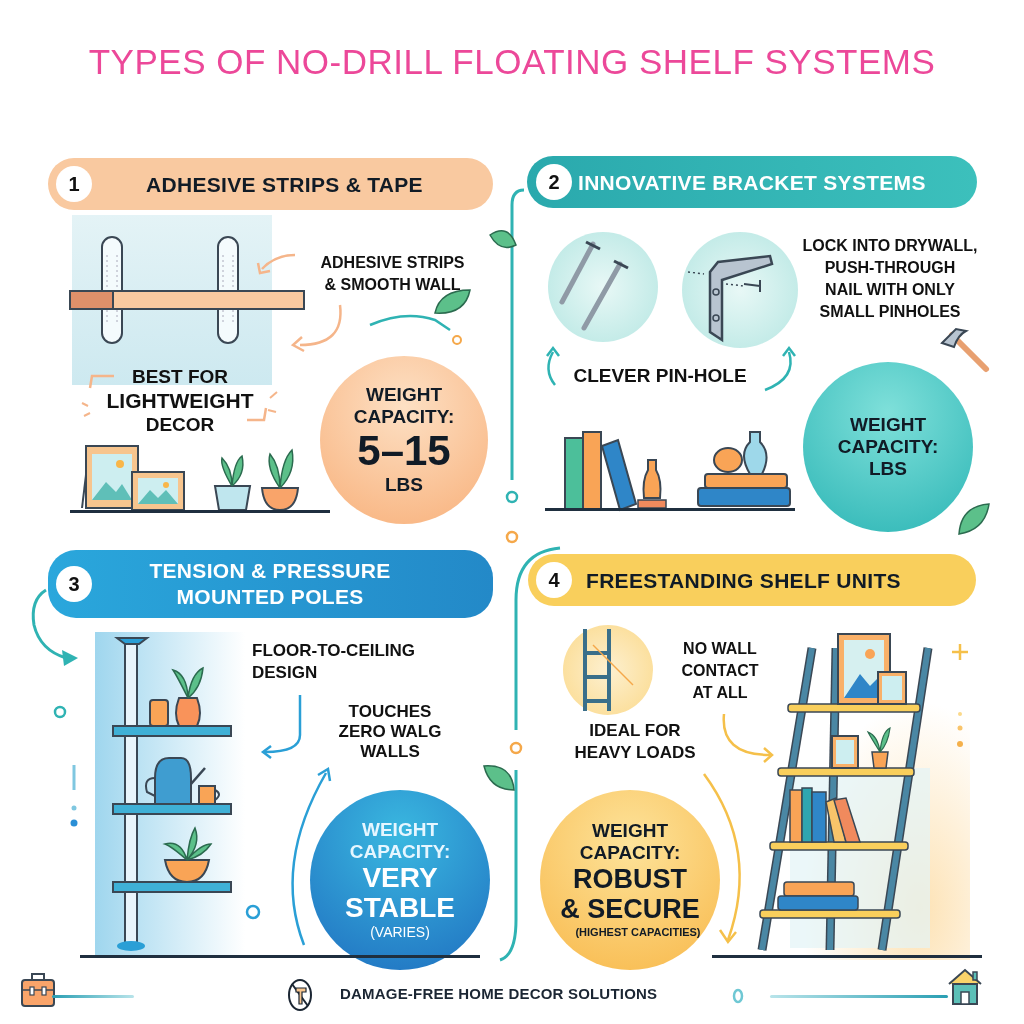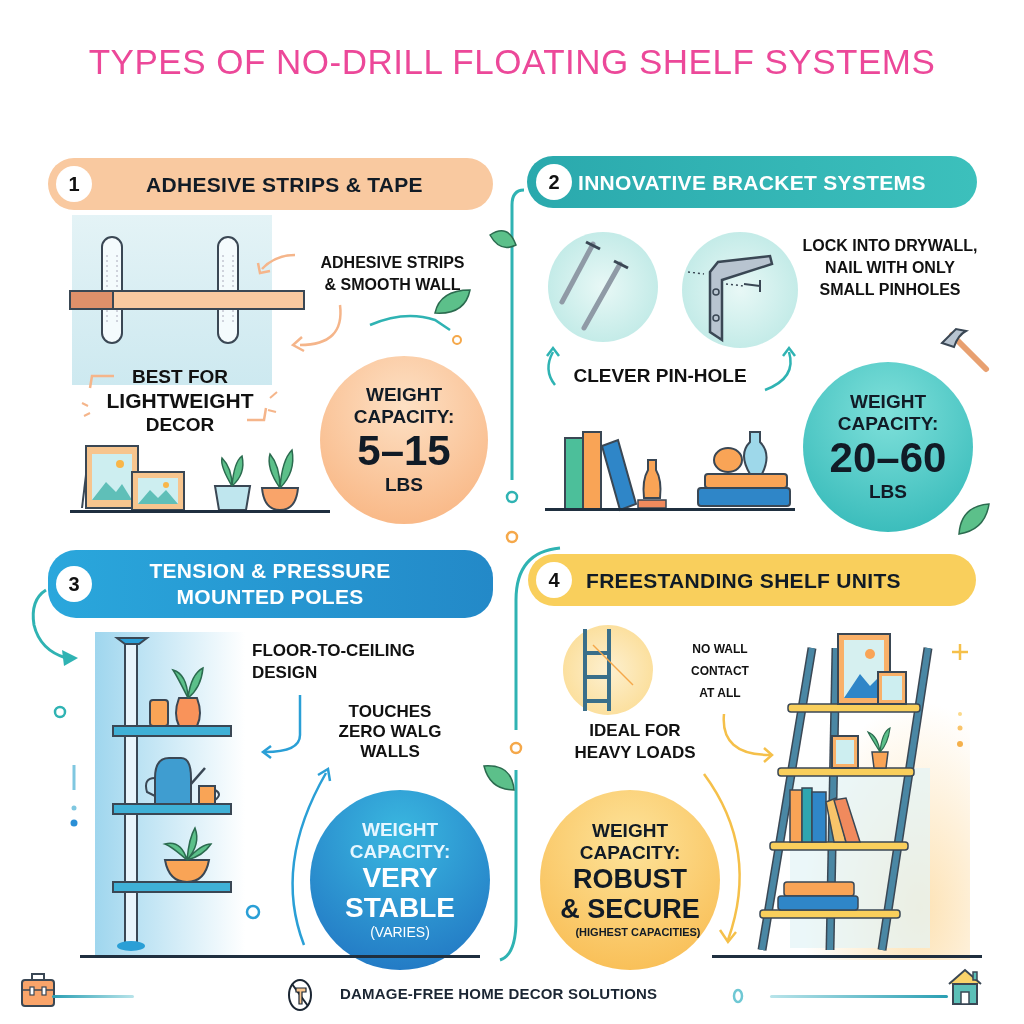--- a/index.html
+++ b/index.html
@@ -143,20 +143,21 @@
   <path d="M28 40 L28 100 L40 108 L40 48 L90 32 L88 24 L36 30 Z" fill="#b8c4d0" stroke="#3a4754" stroke-width="2.5"></path>
   <circle cx="34" cy="60" r="3" fill="none" stroke="#3a4754" stroke-width="1.5"></circle>
   <circle cx="34" cy="86" r="3" fill="none" stroke="#3a4754" stroke-width="1.5"></circle>
   <line x1="6" y1="40" x2="22" y2="42" stroke="#3a4754" stroke-width="1.5" stroke-dasharray="2 3"></line>
   <line x1="44" y1="52" x2="62" y2="54" stroke="#3a4754" stroke-width="1.5" stroke-dasharray="2 3"></line>
   <path d="M62 52 L78 54 M78 48 L78 60" stroke="#3a4754" stroke-width="2"></path>
 </svg>
 
 <div class="lbl" style="left:790px;top:235px;width:200px;font-size:16px;line-height:22px;">
   <div>Lock Into Drywall,</div>
+  <div>Push-Through</div>
   <div>Nail With Only</div>
   <div>Small Pinholes</div>
 </div>
 
 <svg width="60" height="50" style="left:940px;top:325px;">
   <line x1="12" y1="10" x2="46" y2="44" stroke="#e8a070" stroke-width="6" stroke-linecap="round"></line>
   <path d="M2 18 L16 4 L26 6 Q18 10 14 22 Z" fill="#b8c4d0" stroke="#3a4754" stroke-width="2"></path>
 </svg>
 
 <svg width="280" height="60" style="left:535px;top:330px;">
@@ -166,21 +167,20 @@
   <path d="M248 26 L254 18 L260 26" stroke="#2fb3b3" stroke-width="2.5" fill="none"></path>
 </svg>
 
 <div class="lbl" style="left:555px;top:364px;width:210px;font-size:19px;line-height:24px;">
   <div>Clever Pin-Hole</div>
 </div>
 
 <div class="circle" style="left:803px;top:362px;width:170px;height:170px;background:radial-gradient(circle at 50% 30%,#7fe0da,#2cb5b5);">
   <div class="c-small">Weight</div>
   <div class="c-small">Capacity:</div>
-  <div class="c-big">20–60</div>
   <div class="c-unit">LBS</div>
 </div>
 
 <svg width="260" height="80" style="left:550px;top:430px;">
   <g>
     <rect x="15" y="8" width="18" height="72" fill="#4cbf9a" stroke="#3a4754" stroke-width="2"></rect>
     <rect x="33" y="2" width="18" height="78" fill="#f9a456" stroke="#3a4754" stroke-width="2"></rect>
     <path d="M52 16 L68 10 L86 74 L70 80 Z" fill="#2f86c8" stroke="#3a4754" stroke-width="2"></path>
   </g>
   <g>
@@ -278,21 +278,21 @@
 <div class="circle" style="left:563px;top:625px;width:90px;height:90px;background:radial-gradient(circle,#fdf0d0,#fbd98a);"></div>
 <svg width="90" height="90" style="left:563px;top:625px;">
   <line x1="22" y1="4" x2="22" y2="86" stroke="#3a6f8a" stroke-width="4"></line>
   <line x1="46" y1="4" x2="46" y2="86" stroke="#3a6f8a" stroke-width="4"></line>
   <line x1="22" y1="28" x2="46" y2="28" stroke="#3a6f8a" stroke-width="4"></line>
   <line x1="22" y1="52" x2="46" y2="52" stroke="#3a6f8a" stroke-width="4"></line>
   <line x1="22" y1="76" x2="46" y2="76" stroke="#3a6f8a" stroke-width="4"></line>
   <line x1="30" y1="20" x2="70" y2="60" stroke="#f5a84a" stroke-width="1.5"></line>
 </svg>
 
-<div class="lbl" style="left:670px;top:638px;width:100px;font-size:12px;line-height:22px;">
+<div class="lbl" style="left:670px;top:638px;width:100px;font-size:16px;line-height:22px;">
   <div>No Wall</div>
   <div>Contact</div>
   <div>At All</div>
 </div>
 
 <svg width="60" height="60" style="left:720px;top:710px;">
   <path d="M4 4 Q0 45 50 45" stroke="#f5c04a" stroke-width="2.5" fill="none"></path>
   <path d="M44 38 L52 45 L44 52" stroke="#f5c04a" stroke-width="2.5" fill="none"></path>
 </svg>
 

